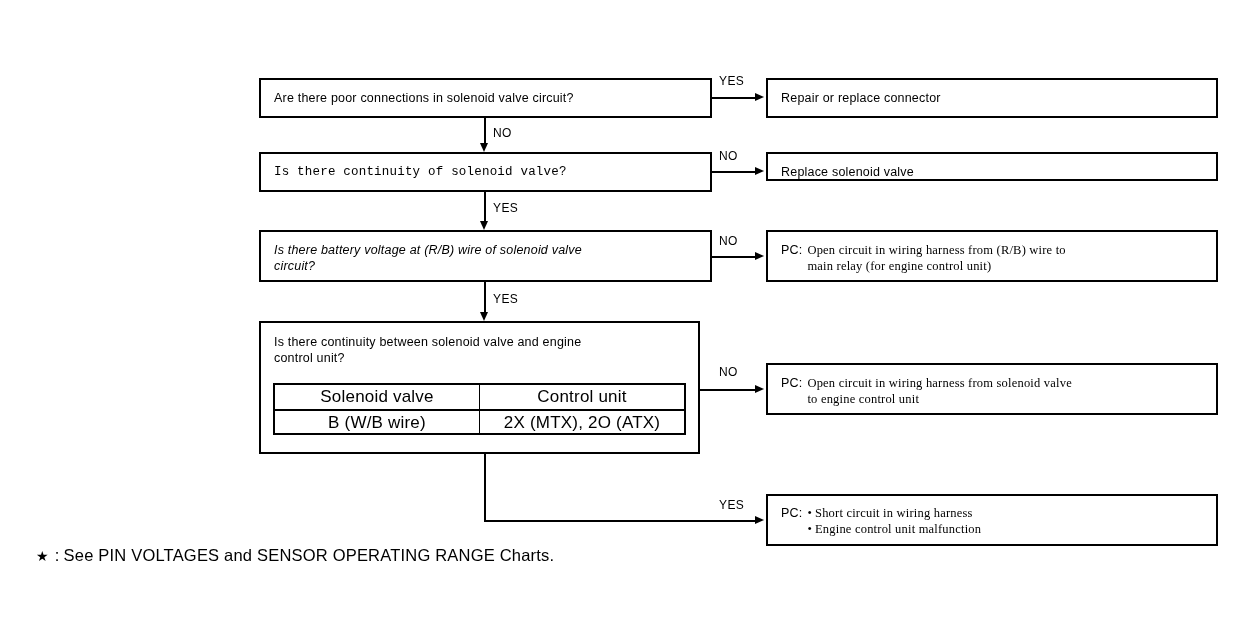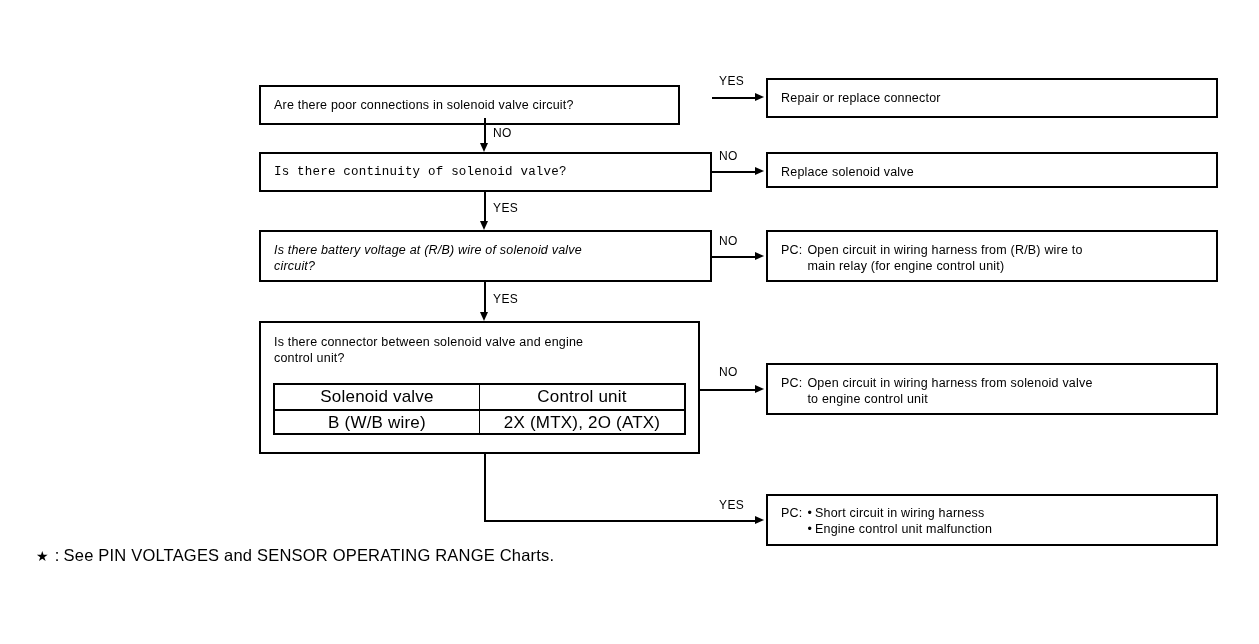--- a/index.html
+++ b/index.html
@@ -29,46 +29,46 @@
   .node .txt {
     position: absolute;
     left: 13px;
     right: 8px;
     font-size: 12.5px;
     line-height: 16px;
     letter-spacing: 0.2px;
   }
 
   
-  .q1 { left: 259px; top: 85px;  width: 421px; height: 40px; }
+  .q1 { left: 259px; top: 78px;  width: 453px; height: 40px; }
   .q2 { left: 259px; top: 152px; width: 453px; height: 40px; }
   .q3 { left: 259px; top: 230px; width: 453px; height: 52px; font-style: italic; }
   .q4 { left: 259px; top: 321px; width: 441px; height: 133px; }
 
   .q1 .txt { top: 10px; }
   .q2 .txt { top: 10px; font-family: Liberation Mono, monospace; }
   .q3 .txt { top: 10px; }
   .q4 .txt { top: 11px; }
 
   
   .a1 { left: 766px; top: 78px;  width: 452px; height: 40px; }
-  .a2 { left: 766px; top: 152px; width: 452px; height: 36px; }
+  .a2 { left: 766px; top: 152px; width: 452px; height: 29px; }
   .a3 { left: 766px; top: 230px; width: 452px; height: 52px; }
   .a4 { left: 766px; top: 363px; width: 452px; height: 52px; }
   .a5 { left: 766px; top: 494px; width: 452px; height: 52px; }
 
   .a1 .txt { top: 10px; }
   .a2 .txt { top: 10px; }
   .a3 .txt, .a4 .txt { top: 10px; }
   .a5 .txt { top: 9px; }
 
   
   .pc-wrap { display: flex; }
   .pc-label { flex: 0 0 auto; padding-right: 5px; }
-  .pc-body  { flex: 1 1 auto; }
+  .pc-body  { flex: 1 1 auto; font-family: Liberation Serif, serif; }
   .bullet-line { white-space: nowrap; }
   .bullet-line .dot { margin-right: 3px; }
 
   
   .inner-table {
     position: absolute;
     left: 12px;
     top: 60px;
     width: 413px;
     height: 52px;
@@ -149,21 +149,21 @@
 
   <div class="node q3">
     <div class="txt">
       <div>Is there battery voltage at (R/B) wire of solenoid valve</div>
       <div>circuit?</div>
     </div>
   </div>
 
   <div class="node q4">
     <div class="txt">
-      <div>Is there connector between solenoid valve and engine</div>
+      <div>Is there continuity between solenoid valve and engine</div>
       <div>control unit?</div>
     </div>
 
     <div class="inner-table">
       <table class="itab">
         <tbody>
             <tr class="head">
           <td class="col1">Solenoid valve</td>
           <td>Control unit</td>
         </tr>

